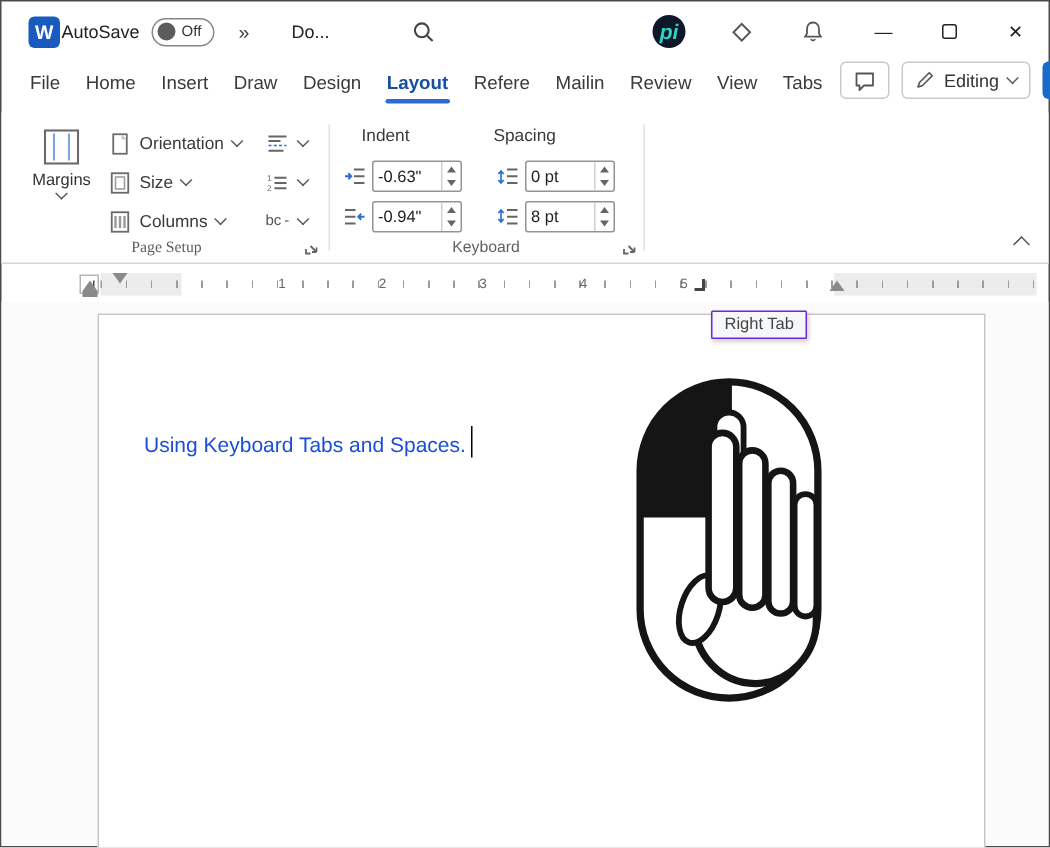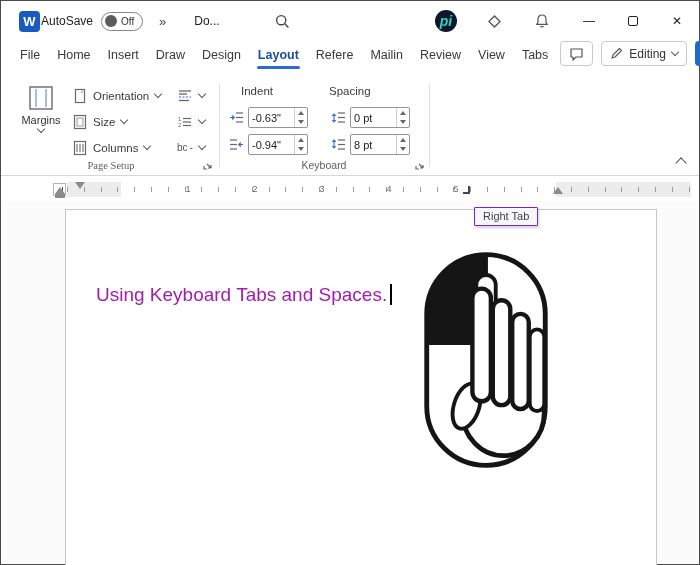--- a/index.html
+++ b/index.html
@@ -87,21 +87,21 @@
   .vruler { position:absolute; left:30px; top:205px; bottom:0; width:18px; }
   .v-strip { position:absolute; left:2px; width:14px; top:0; bottom:0; background:#ececec; }
   .v-white { position:absolute; left:0; right:0; top:56px; bottom:6px; background:#fff; }
   .v-ticks { position:absolute; left:5px; width:5px; top:0; bottom:0;
              background-image:repeating-linear-gradient(to bottom, #9b9b9b 0 1px, transparent 1px 16.8px); }
   .vnum { position:absolute; left:0; right:0; text-align:center; transform:translateY(-50%); font-size:9px; color:#666; }
 
   
   .docarea { position:absolute; left:0; right:0; top:200px; bottom:0; background:#fbfbfb; }
   .page { position:absolute; left:64px; top:8px; width:592px; height:560px; background:#fff; border:1px solid #c7c7c7; }
-  .doc-text { position:absolute; left:30px; top:74px; font-size:19px; color:#a21caf; white-space:nowrap; }
+  .doc-text { position:absolute; left:30px; top:74px; font-size:14px; color:#1d4ed8; white-space:nowrap; }
   .text-cursor { display:inline-block; width:1.5px; height:21px; background:#000; vertical-align:-4px; margin-left:3px; }
   .mouse-wrap { position:absolute; left:352px; top:34px; width:140px; height:235px; }
 
   .tooltip { position:absolute; left:458px; top:206px; padding:2px 8px 3px; background:#f6f7f8;
              border:1px solid #6d28d9; box-shadow:1px 2px 3px rgba(0,0,0,.18); font-size:11px; color:#444;
              z-index:20; white-space:nowrap; border-radius:1px;margin-left:15px; }
 
   svg { display:block; }
 </style>
 </head>

